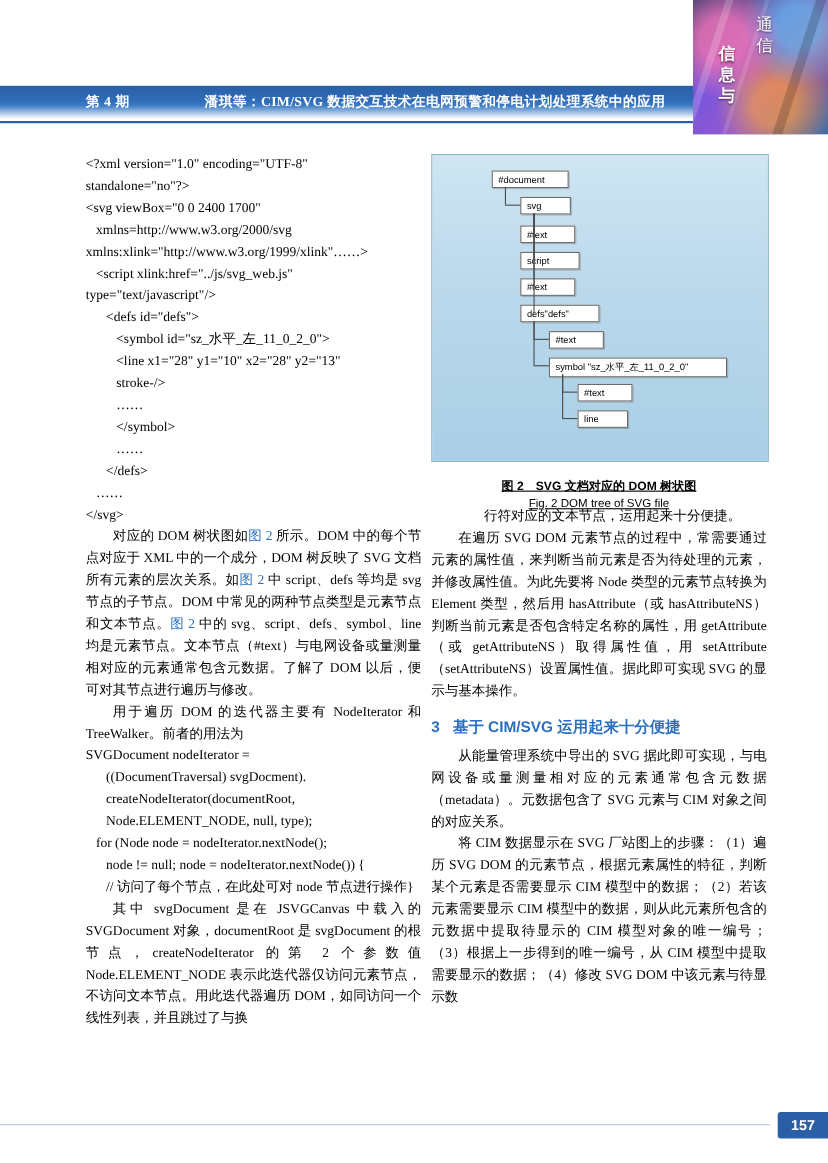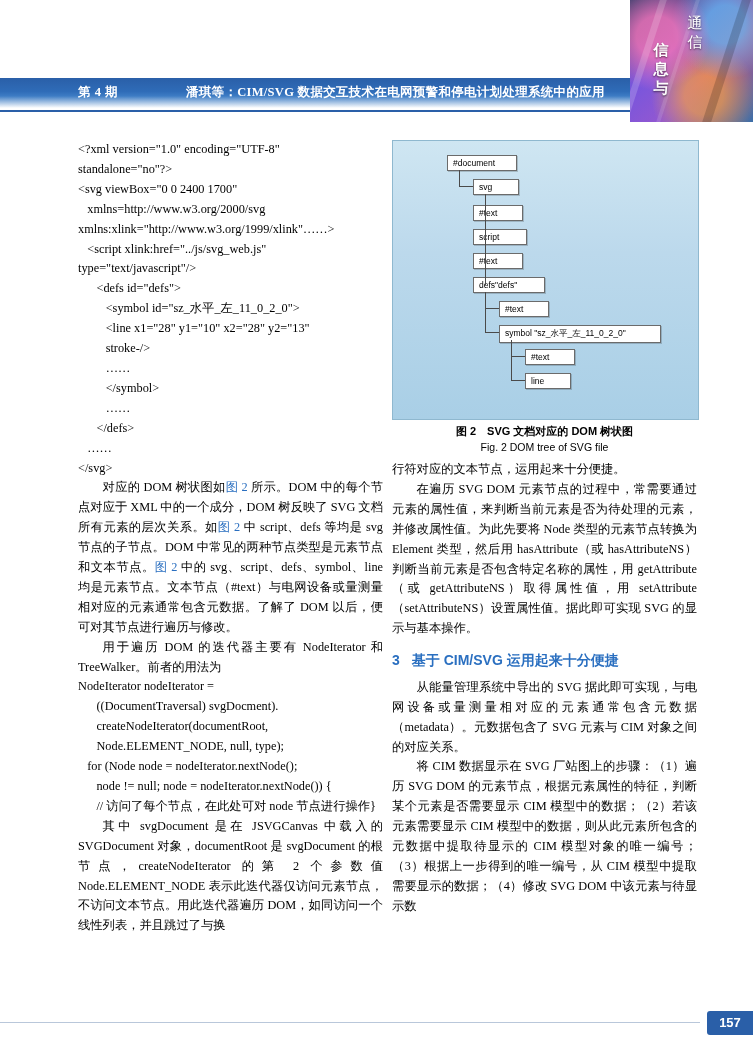--- a/index.html
+++ b/index.html
@@ -119,21 +119,21 @@
   .code-line {
     font-family: "Liberation Serif", serif;
     font-size: 12.3px;
     line-height: 1.62;
     white-space: pre-wrap;
   }
   .para {
     text-indent: 2em;
     margin: 0;
   }
-  .para.noindent { text-indent: 0; }
+  .para.noindent { text-indent: 0; margin-left: 48px; }
   .lnk { color: #2a6fc0; }
 
   .code-block {
     font-family: "Liberation Serif", serif;
     font-size: 12.3px;
     line-height: 1.62;
   }
   .code-block div { white-space: pre-wrap; }
 
   
@@ -158,27 +158,28 @@
     color: #000;
     padding: 2px 5px;
     white-space: nowrap;
     box-shadow: 1px 1px 0 rgba(0,0,0,0.18);
   }
   .conn {
     position: absolute;
     background: #4a4a4a;
   }
   .fig-cap {
-    margin-top: 3px;
+    margin-top: 14px;
     text-align: center;
     font-family: "Liberation Sans", sans-serif;
     font-size: 11px;
     font-weight: bold;
     color: #000;
     line-height: 1.5;
+    text-decoration: underline;
   }
   .fig-cap .en {
     font-weight: normal;
     font-size: 10.5px;
   }
 
   .section-head {
     font-family: "Liberation Sans", sans-serif;
     font-size: 14px;
     font-weight: bold;
@@ -246,21 +247,21 @@
         <div class="code-line">         ……</div>
         <div class="code-line">      &lt;/defs&gt;</div>
         <div class="code-line">   ……</div>
         <div class="code-line">&lt;/svg&gt;</div>
       </div>
     <div id="left-paras">
         <p class="para"><span>对应的 DOM 树状图如</span><span class="lnk">图 2</span><span> 所示。DOM 中的每个节点对应于 XML 中的一个成分，DOM 树反映了 SVG 文档所有元素的层次关系。如</span><span class="lnk">图 2</span><span> 中 script、defs 等均是 svg 节点的子节点。DOM 中常见的两种节点类型是元素节点和文本节点。</span><span class="lnk">图 2</span><span> 中的 svg、script、defs、symbol、line 均是元素节点。文本节点（#text）与电网设备或量测量相对应的元素通常包含元数据。了解了 DOM 以后，便可对其节点进行遍历与修改。</span></p>
         <p class="para"><span>用于遍历 DOM 的迭代器主要有 NodeIterator 和 TreeWalker。前者的用法为</span></p>
       </div>
     <div class="code-block" id="code-2">
-        <div class="code-line">NodeIterator nodeIterator =</div>
+        <div class="code-line">SVGDocument nodeIterator =</div>
         <div class="code-line">      ((DocumentTraversal) svgDocment).</div>
         <div class="code-line">      createNodeIterator(documentRoot,</div>
         <div class="code-line">      Node.ELEMENT_NODE, null, type);</div>
         <div class="code-line">   for (Node node = nodeIterator.nextNode();</div>
         <div class="code-line">      node != null; node = nodeIterator.nextNode()) {</div>
         <div class="code-line">      // 访问了每个节点，在此处可对 node 节点进行操作}</div>
       </div>
     <div id="left-paras2">
         <p class="para">其中 svgDocument 是在 JSVGCanvas 中载入的 SVGDocument 对象，documentRoot 是 svgDocument 的根节点，createNodeIterator 的第 2 个参数值 Node.ELEMENT_NODE 表示此迭代器仅访问元素节点，不访问文本节点。用此迭代器遍历 DOM，如同访问一个线性列表，并且跳过了与换</p>
       </div>

